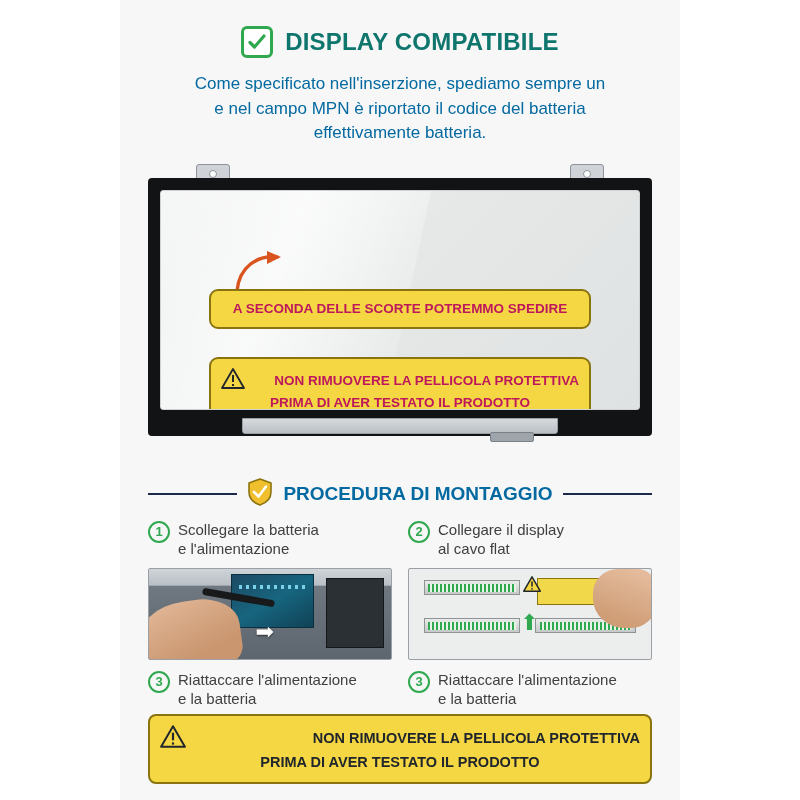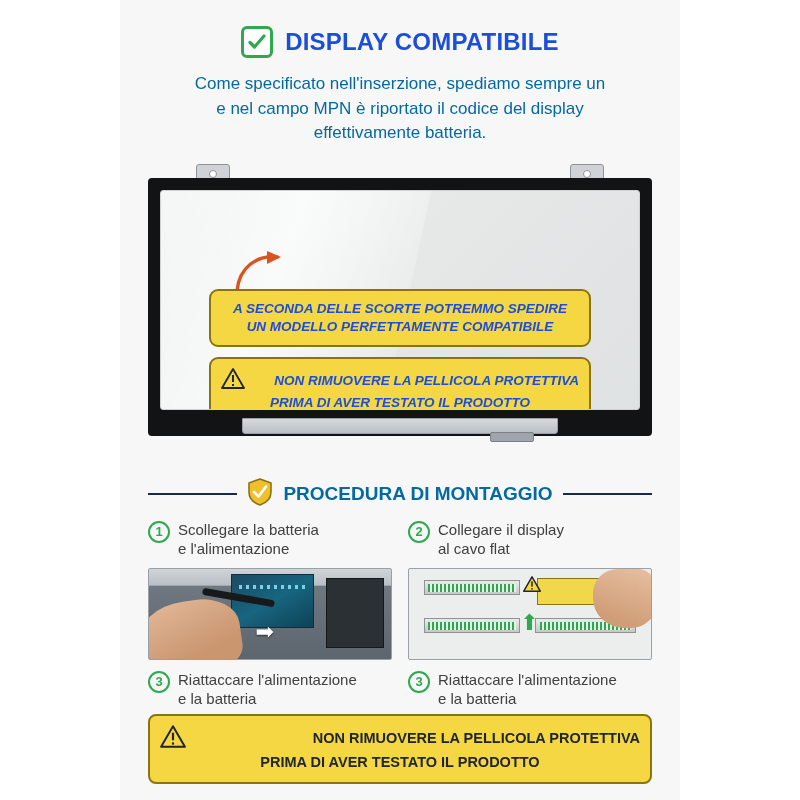--- a/index.html
+++ b/index.html
@@ -46,21 +46,21 @@
     border: 3px solid #2fa84f;
     display: flex;
     align-items: center;
     justify-content: center;
     box-sizing: border-box;
   }
   .check-box-icon svg { display: block; }
   .header-title {
     font-size: 24px;
     font-weight: bold;
-    color: #1d4ed8;
+    color: #0f766e;
     letter-spacing: 0.2px;
   }
 
   .intro {
     margin: 14px 30px 0 30px;
     text-align: center;
     color: #0369a1;
     font-size: 17px;
     line-height: 1.45;
   }
@@ -135,26 +135,25 @@
   }
   .yellow-box {
     position: absolute;
     left: 48px;
     right: 48px;
     background: #f5d743;
     border: 2px solid #8a7410;
     border-radius: 9px;
     box-sizing: border-box;
     text-align: center;
-    color: #1d4ed8;
+    color: #be185d;
     font-weight: bold;
     font-size: 13.5px;
     line-height: 1.35;
     padding: 9px 10px;
-    font-style: italic;
   }
   .yellow-box-1 { top: 98px; }
   .yellow-box-2 { top: 166px; }
   .warn-row {
     display: flex;
     align-items: center;
     justify-content: space-between;
     gap: 8px;
   }
   .warn-tri { flex: 0 0 auto; }
@@ -391,41 +390,40 @@
       <span class="check-box-icon">
         <svg width="20" height="20" viewBox="0 0 20 20" aria-hidden="true">
           <path d="M3 10.5 L7.5 15 L17 4" fill="none" stroke="#2fa84f" stroke-width="3.2" stroke-linecap="round" stroke-linejoin="round"></path>
         </svg>
       </span>
       <span class="header-title">DISPLAY COMPATIBILE</span>
     </div>
 
     <div class="intro">
       <div>Come specificato nell'inserzione, spediamo sempre un</div>
-      <div>e nel campo MPN è riportato il codice del display</div>
+      <div>e nel campo MPN è riportato il codice del batteria</div>
       <div>effettivamente batteria.</div>
     </div>
 
     <div class="screen-wrap">
       <div class="tab tab-left"></div>
       <div class="tab tab-right"></div>
 
       <div class="panel-outer">
         <div class="panel-inner">
 
           <span class="arrow-icon">
             <svg width="52" height="44" viewBox="0 0 52 44" aria-hidden="true">
               <path d="M4 42 C6 18, 24 6, 44 8" fill="none" stroke="#d9541f" stroke-width="3.4" stroke-linecap="round"></path>
               <path d="M34 2 L48 8 L34 15 Z" fill="#d9541f"></path>
             </svg>
           </span>
 
           <div class="yellow-box yellow-box-1">
             <div>A SECONDA DELLE SCORTE POTREMMO SPEDIRE</div>
-            <div>UN MODELLO PERFETTAMENTE COMPATIBILE</div>
           </div>
 
           <div class="yellow-box yellow-box-2">
             <div class="warn-row">
               <span class="warn-tri">
                 <svg width="24" height="21" viewBox="0 0 24 21" aria-hidden="true">
                   <path d="M12 1 L23 20 L1 20 Z" fill="#f5d743" stroke="#20262c" stroke-width="1.8" stroke-linejoin="round"></path>
                   <rect x="11" y="7" width="2" height="7" fill="#20262c"></rect>
                   <rect x="11" y="16" width="2" height="2" fill="#20262c"></rect>
                 </svg>

